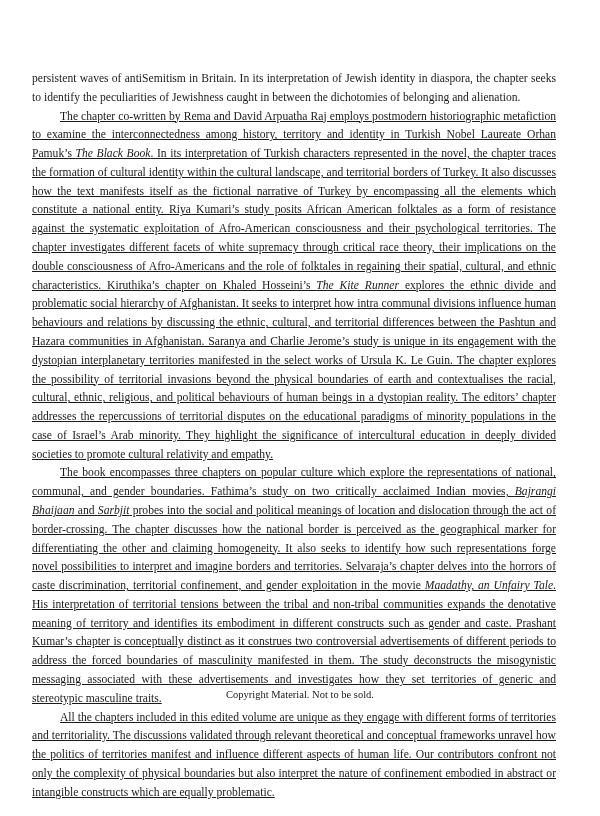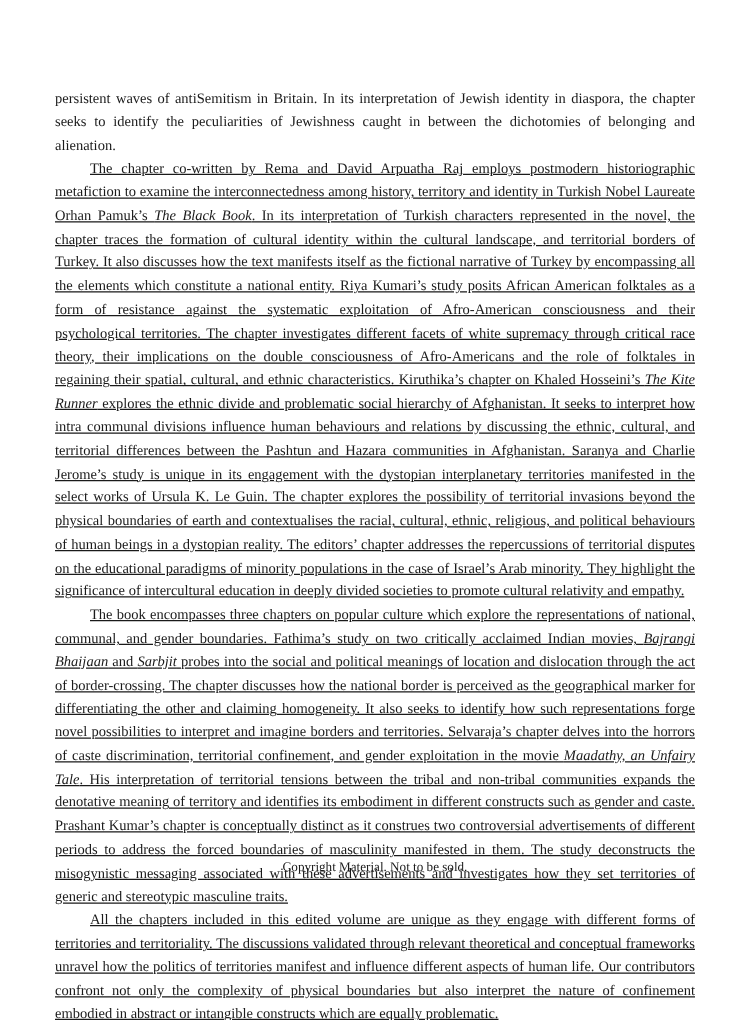--- a/index.html
+++ b/index.html
@@ -15,21 +15,21 @@
     position: relative;
     overflow: hidden;
   }
   .page {
     position: absolute;
     top: 0;
     left: 0;
     width: 600px;
     height: 708px;
     box-sizing: border-box;
-    padding: 70px 44px 0 44px;
+    padding: 70px 44px 0 32px;
   }
   .body-text {
     font-size: 11.6px;
     line-height: 1.62;
     text-align: justify;
     text-justify: inter-word;
     hyphens: none;
   }
   .para {
     margin: 0 0 0 0;

